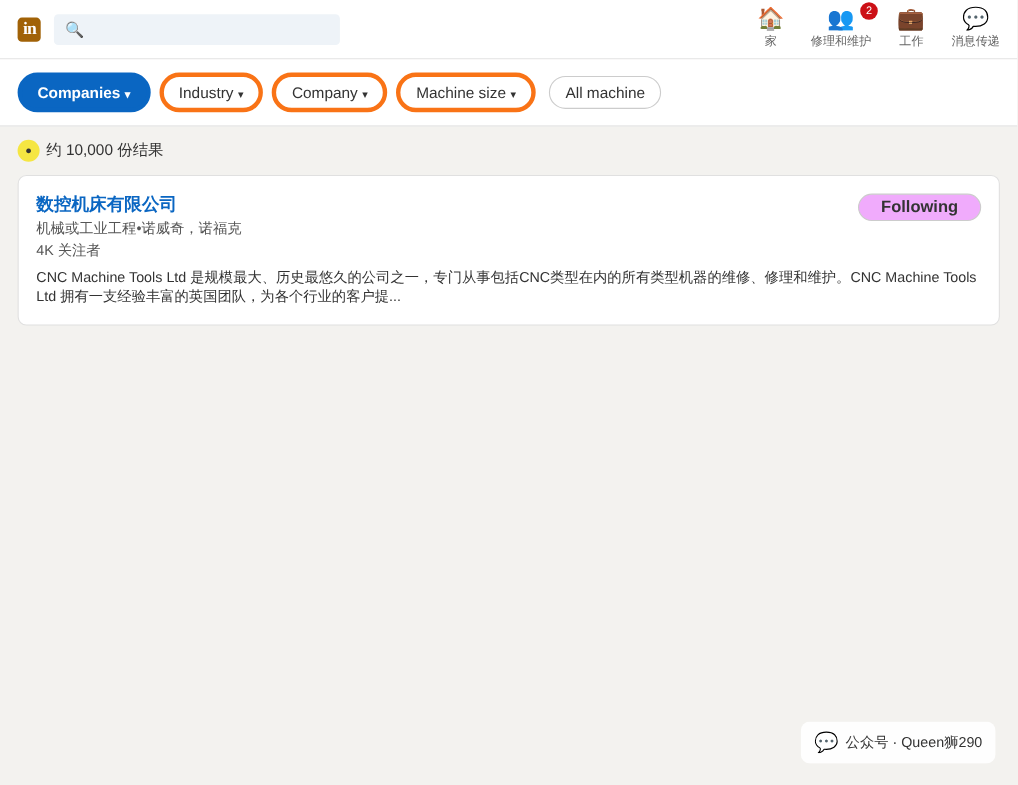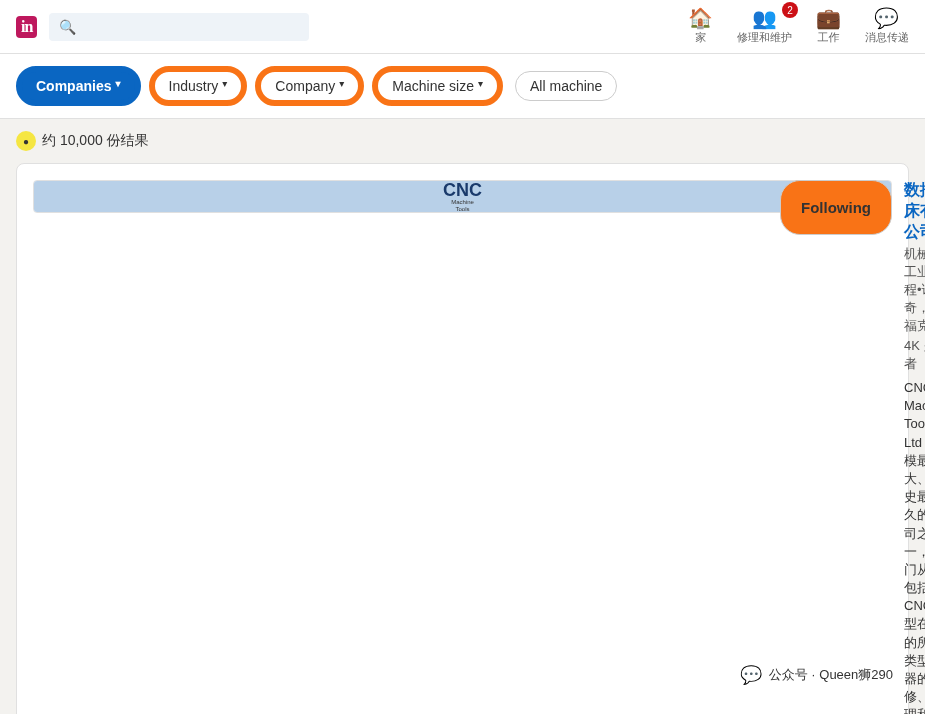--- a/index.html
+++ b/index.html
@@ -1,50 +1,50 @@
 <!DOCTYPE html>
 <html><head>
   <meta charset="utf-8">
   <style>
     * { box-sizing: border-box; margin: 0; padding: 0; }
     body { font-family: -apple-system, BlinkMacSystemFont, 'Segoe UI', Arial, sans-serif; background: #f3f2ef; min-height: 714px; width: 925px; overflow-x: hidden; }
     
     
     .header { background: #fff; padding: 8px 16px; display: flex; align-items: center; gap: 12px; border-bottom: 1px solid #e0e0e0; }
-    .linkedin-logo { background: #be185d; color: #fff; font-weight: 900; font-size: 16px; padding: 2px 5px; border-radius: 4px; font-family: Georgia, serif; letter-spacing: -1px; }
+    .linkedin-logo { background: #a16207; color: #fff; font-weight: 900; font-size: 16px; padding: 2px 5px; border-radius: 4px; font-family: Georgia, serif; letter-spacing: -1px; }
     .search-bar { display: flex; align-items: center; background: #eef3f8; border-radius: 4px; padding: 6px 10px; gap: 8px; width: 260px; }
     .search-bar input { border: none; background: transparent; outline: none; font-size: 14px; color: #333; width: 100%; }
     .search-icon-svg { color: #666; font-size: 14px; }
     .header-nav { margin-left: auto; display: flex; align-items: center; gap: 24px; }
     .nav-item { display: flex; flex-direction: column; align-items: center; gap: 2px; cursor: pointer; color: #666; font-size: 11px; }
     .nav-icon { font-size: 20px; line-height: 1; }
     .nav-badge { position: relative; }
     .badge { background: #cc1016; color: #fff; border-radius: 50%; width: 16px; height: 16px; font-size: 10px; display: flex; align-items: center; justify-content: center; position: absolute; top: -6px; right: -6px; }
 
     
     .filter-bar { background: #fff; padding: 12px 16px; display: flex; align-items: center; gap: 8px; border-bottom: 1px solid #e0e0e0; }
-    .filter-btn { padding: 6px 14px; border-radius: 20px; border: 6px solid #f97316; background: #fff; font-size: 14px; cursor: pointer; display: flex; align-items: flex-start; gap: 4px; color: #333; }
+    .filter-btn { padding: 6px 14px; border-radius: 20px; border: 4px solid #f97316; background: #fff; font-size: 14px; cursor: pointer; display: flex; align-items: flex-end; gap: 4px; color: #333; }
     .filter-btn.active { background: #0a66c2; color: #fff; border-color: #0a66c2; font-weight: 600; }
     .filter-btn .chevron { font-size: 10px; }
     .all-filters-btn { padding: 6px 14px; border-radius: 20px; border: 1px solid #ccc; background: #fff; font-size: 14px; cursor: pointer; color: #333; margin-left: 4px; }
 
     
     .results-area { padding: 12px 16px; }
     .results-count { font-size: 14px; color: #333; margin-bottom: 12px; display: flex; align-items: center; gap: 6px; }
     .highlight-badge { background: #f5e642; border-radius: 50%; width: 20px; height: 20px; display: inline-flex; align-items: center; justify-content: center; font-size: 10px; }
 
     
     .company-card { background: #fff; border-radius: 8px; padding: 16px; margin-bottom: 8px; border: 1px solid #e0e0e0; display: flex; align-items: flex-start; gap: 12px; position: relative; }
     .company-logo { width: 56px; height: 56px; border: 1px solid #e0e0e0; border-radius: 4px; background: #fff; display: flex; align-items: center; justify-content: center; flex-shrink: 0; overflow: hidden; }
     .company-info { flex: 1; }
     .company-name { font-size: 16px; font-weight: 600; color: #0a66c2; cursor: pointer; }
     .company-meta { font-size: 13px; color: #555; margin: 2px 0; }
     .company-followers { font-size: 13px; color: #555; margin: 2px 0; }
     .company-desc { font-size: 13px; color: #333; margin-top: 6px; line-height: 1.4; }
-    .following-btn { position: absolute; right: 16px; top: 16px; padding: 18px 20px; border-radius: 20px; border: 1.5px solid #ccc; background: #f97316; color: #333; font-size: 15px; font-weight: 600; cursor: pointer; white-space: nowrap; }
+    .following-btn { position: absolute; right: 16px; top: 16px; padding: 3px 20px; border-radius: 20px; border: 1.5px solid #ccc; background: #f0abfc; color: #333; font-size: 15px; font-weight: 600; cursor: pointer; white-space: nowrap; }
 
     
     .logo-cnc-1 { display: flex; flex-direction: column; align-items: center; justify-content: center; width: 100%; height: 100%; background: #b8d0e8; }
     .logo-cnc-text { font-weight: 900; font-size: 18px; color: #1a3a6b; line-height: 1; }
     .logo-cnc-sub { font-size: 6px; color: #333; text-align: center; line-height: 1.1; }
 
     
     .watermark { position: fixed; bottom: 20px; right: 20px; background: rgba(255,255,255,0.9); border-radius: 8px; padding: 8px 12px; font-size: 13px; color: #333; display: flex; align-items: center; gap: 6px; z-index: 100; }
     .wechat-icon { color: #07c160; font-size: 18px; }
   </style>
@@ -99,26 +99,20 @@
   </button>
 </div>
 
 <div class="results-area">
   <div class="results-count">
     <span class="highlight-badge">●</span>
     <span>约 10,000 份结果</span>
   </div>
 
   <div class="company-card">
-    <div class="company-logo logo-cnc-1">
-      <div class="logo-cnc-1">
-        <div class="logo-cnc-text">CNC</div>
-        <div class="logo-cnc-sub">Machine<br>Tools</div>
-      </div>
-    </div>
     <div class="company-info">
       <div class="company-name">数控机床有限公司</div>
       <div class="company-meta">机械或工业工程•诺威奇，诺福克</div>
       <div class="company-followers">4K 关注者</div>
       <div class="company-desc">CNC Machine Tools Ltd 是规模最大、历史最悠久的公司之一，专门从事包括CNC类型在内的所有类型机器的维修、修理和维护。CNC Machine Tools Ltd 拥有一支经验丰富的英国团队，为各个行业的客户提...</div>
     </div>
     <button class="following-btn">Following</button>
   </div>
 
 </div>

